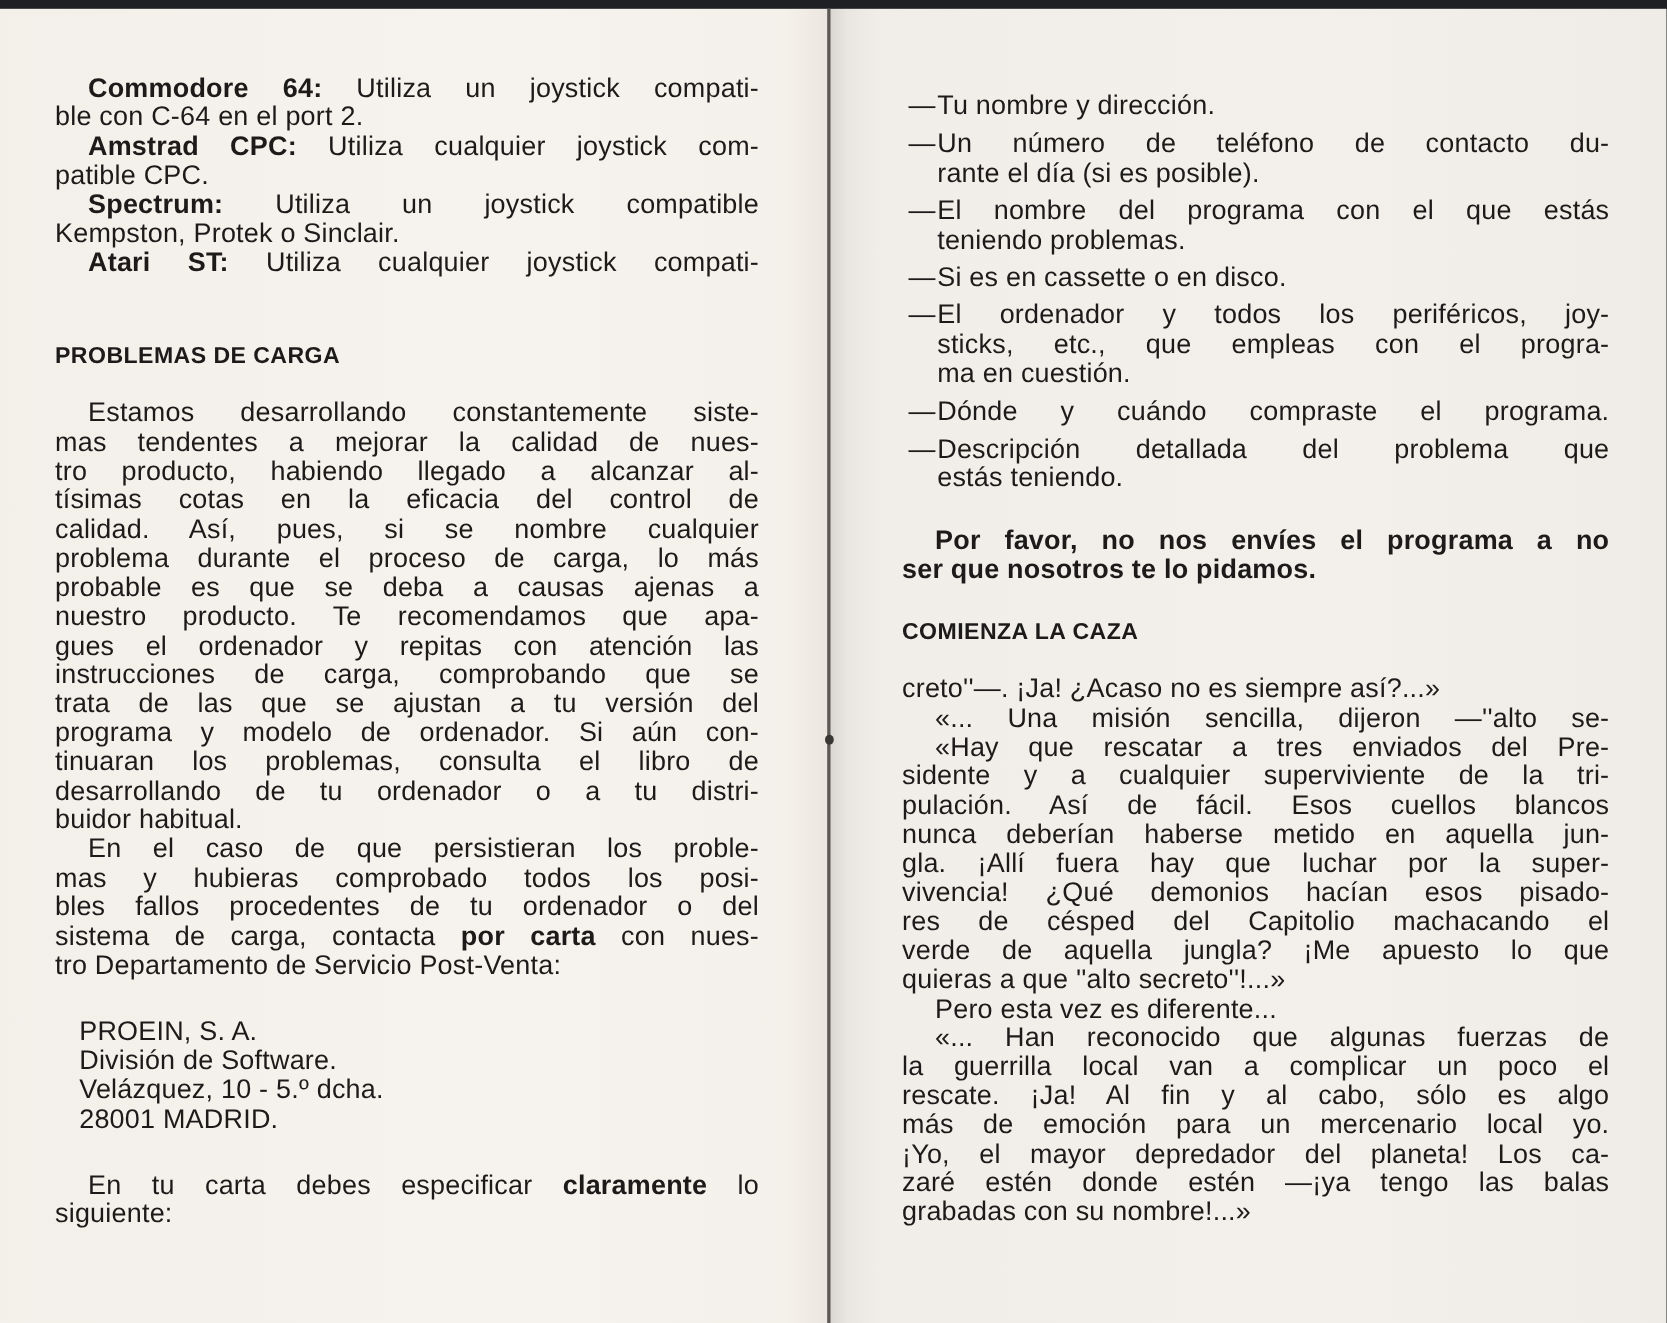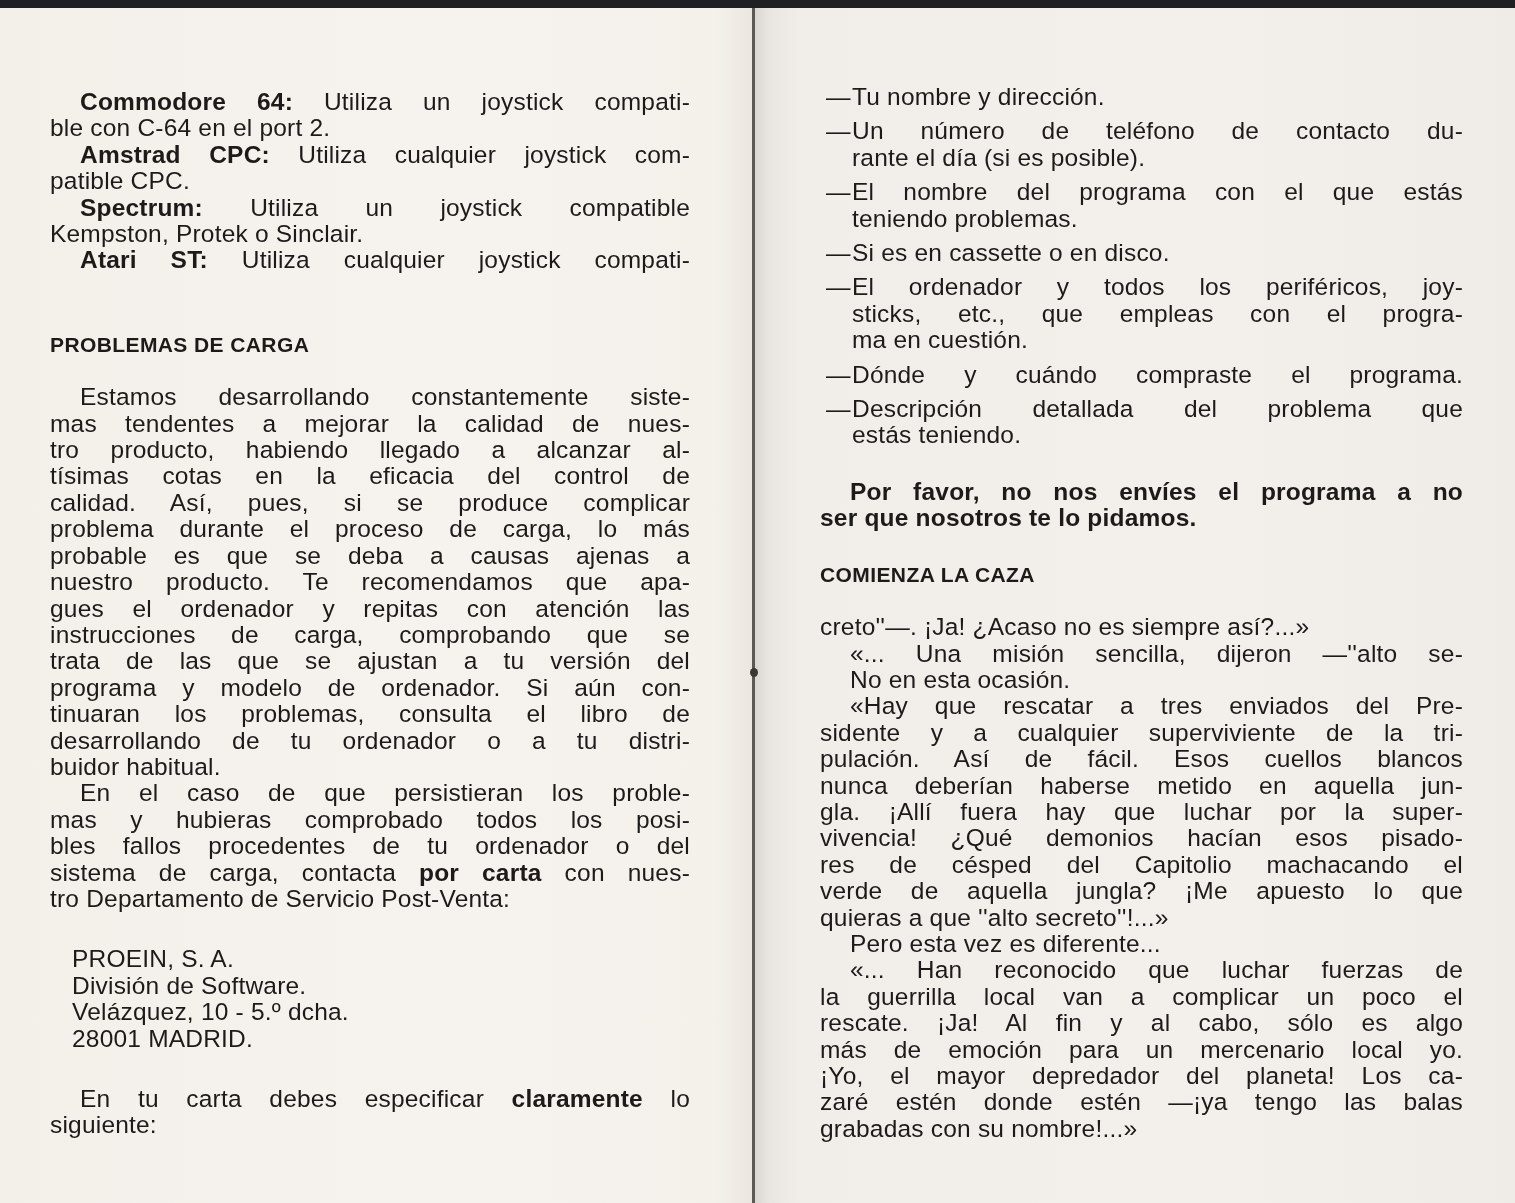--- a/index.html
+++ b/index.html
@@ -18,21 +18,21 @@
     background:linear-gradient(to right,#f3efe9 0%,#f6f2ed 60%,#f4f0ea 95%,#ebe6df 100%);
   }
   .page-right {
     left:754px; width:761px;
     background:linear-gradient(to right,#d9d5d0 0%,#e9e6e2 2%,#f1eeea 6%,#f3f0ec 60%,#efebe6 100%);
   }
   .spine { position:absolute; left:752px; top:8px; width:3px; height:1195px; background:#5c5955; }
   .spine-mark { position:absolute; left:750px; top:668px; width:8px; height:9px; border-radius:50%; background:#3a3835; }
 
   .col { position:absolute; font-size:24.5px; line-height:26.4px; letter-spacing:0.2px; }
-  .col-left { left:50px; top:89px; width:640px; }
+  .col-left { left:50px; top:68px; width:640px; }
   .col-right { left:820px; top:84px; width:643px; }
 
   .j { text-align:justify; text-align-last:justify; }
   .jl { text-align:justify; text-align-last:left; }
   .ind { text-indent:30px; }
   .b { font-weight:bold; }
   .line { display:block; white-space:nowrap; }
   .heading { font-weight:bold; font-size:21px; letter-spacing:0.4px; }
   .bullet { position:relative; padding-left:32px; }
   .bullet .dash { position:absolute; left:6px; top:0; }
@@ -67,21 +67,21 @@
 
   <div style="height:58px"></div>
   <div class="heading">PROBLEMAS DE CARGA</div>
   <div style="height:26px"></div>
 
   <div>
     <span class="line j ind">Estamos desarrollando constantemente siste-</span>
     <span class="line j">mas tendentes a mejorar la calidad de nues-</span>
     <span class="line j">tro producto, habiendo llegado a alcanzar al-</span>
     <span class="line j">tísimas cotas en la eficacia del control de</span>
-    <span class="line j">calidad. Así, pues, si se produce complicar</span>
+    <span class="line j">calidad. Así, pues, si se nombre cualquier</span>
     <span class="line j">problema durante el proceso de carga, lo más</span>
     <span class="line j">probable es que se deba a causas ajenas a</span>
     <span class="line j">nuestro producto. Te recomendamos que apa-</span>
     <span class="line j">gues el ordenador y repitas con atención las</span>
     <span class="line j">instrucciones de carga, comprobando que se</span>
     <span class="line j">trata de las que se ajustan a tu versión del</span>
     <span class="line j">programa y modelo de ordenador. Si aún con-</span>
     <span class="line j">tinuaran los problemas, consulta el libro de</span>
     <span class="line j">desarrollando de tu ordenador o a tu distri-</span>
     <span class="line jl">buidor habitual.</span>
@@ -153,32 +153,31 @@
     <span class="line jl">ser que nosotros te lo pidamos.</span>
   </div>
 
   <div style="height:30px"></div>
   <div class="heading">COMIENZA LA CAZA</div>
   <div style="height:26px"></div>
 
   <div>
     <span class="line jl">creto''—. ¡Ja! ¿Acaso no es siempre así?...»</span>
     <span class="line j ind">«... Una misión sencilla, dijeron —''alto se-</span>
-    <span class="line jl ind">No en esta ocasión.</span>
     <span class="line j ind">«Hay que rescatar a tres enviados del Pre-</span>
     <span class="line j">sidente y a cualquier superviviente de la tri-</span>
     <span class="line j">pulación. Así de fácil. Esos cuellos blancos</span>
     <span class="line j">nunca deberían haberse metido en aquella jun-</span>
     <span class="line j">gla. ¡Allí fuera hay que luchar por la super-</span>
     <span class="line j">vivencia! ¿Qué demonios hacían esos pisado-</span>
     <span class="line j">res de césped del Capitolio machacando el</span>
     <span class="line j">verde de aquella jungla? ¡Me apuesto lo que</span>
     <span class="line jl">quieras a que ''alto secreto''!...»</span>
     <span class="line jl ind">Pero esta vez es diferente...</span>
-    <span class="line j ind">«... Han reconocido que luchar fuerzas de</span>
+    <span class="line j ind">«... Han reconocido que algunas fuerzas de</span>
     <span class="line j">la guerrilla local van a complicar un poco el</span>
     <span class="line j">rescate. ¡Ja! Al fin y al cabo, sólo es algo</span>
     <span class="line j">más de emoción para un mercenario local yo.</span>
     <span class="line j">¡Yo, el mayor depredador del planeta! Los ca-</span>
     <span class="line j">zaré estén donde estén —¡ya tengo las balas</span>
     <span class="line jl">grabadas con su nombre!...»</span>
   </div>
 </div>
 
 </body></html>

